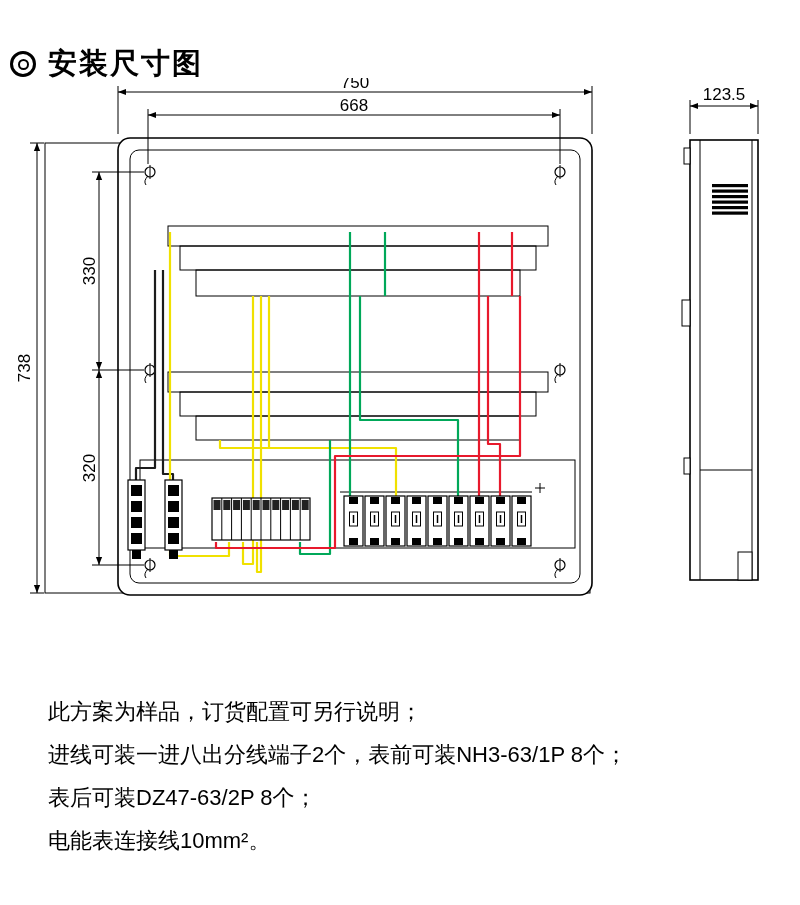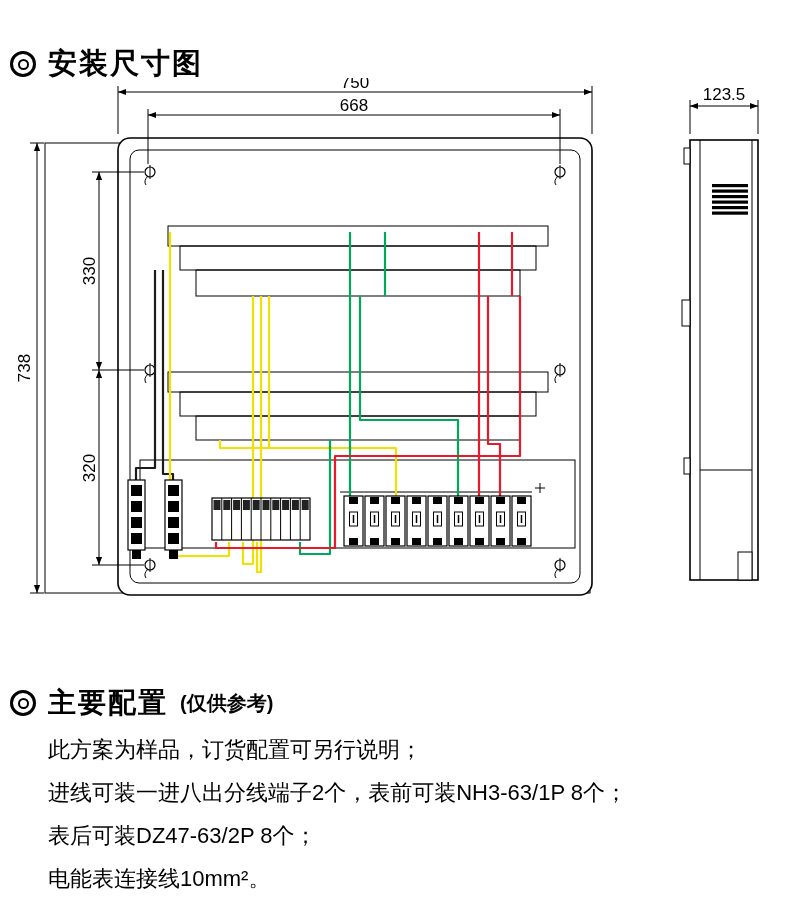--- a/index.html
+++ b/index.html
@@ -187,24 +187,19 @@
     <text x="95" y="468" text-anchor="middle" transform="rotate(-90 95 468)">320</text>
 
     <line class="ln" x1="690" y1="134" x2="690" y2="100"></line>
     <line class="ln" x1="758" y1="134" x2="758" y2="100"></line>
     <line class="ln" x1="690" y1="106" x2="758" y2="106" marker-start="url(#dimArrow)" marker-end="url(#dimArrow)"></line>
     <text x="724" y="100" text-anchor="middle">123.5</text>
   </g>
 </svg>
 
 <div class="config">
-  <div class="config-head">
-    <span class="bullseye"></span>
-    <span class="config-title">主要配置</span>
-    <span class="config-note">(仅供参考)</span>
-  </div>
   <div class="config-lines">
     <p>此方案为样品，订货配置可另行说明；</p>
     <p>进线可装一进八出分线端子2个，表前可装NH3-63/1P 8个；</p>
     <p>表后可装DZ47-63/2P 8个；</p>
     <p>电能表连接线10mm²。</p>
   </div>
 </div>
 
 </body></html>

